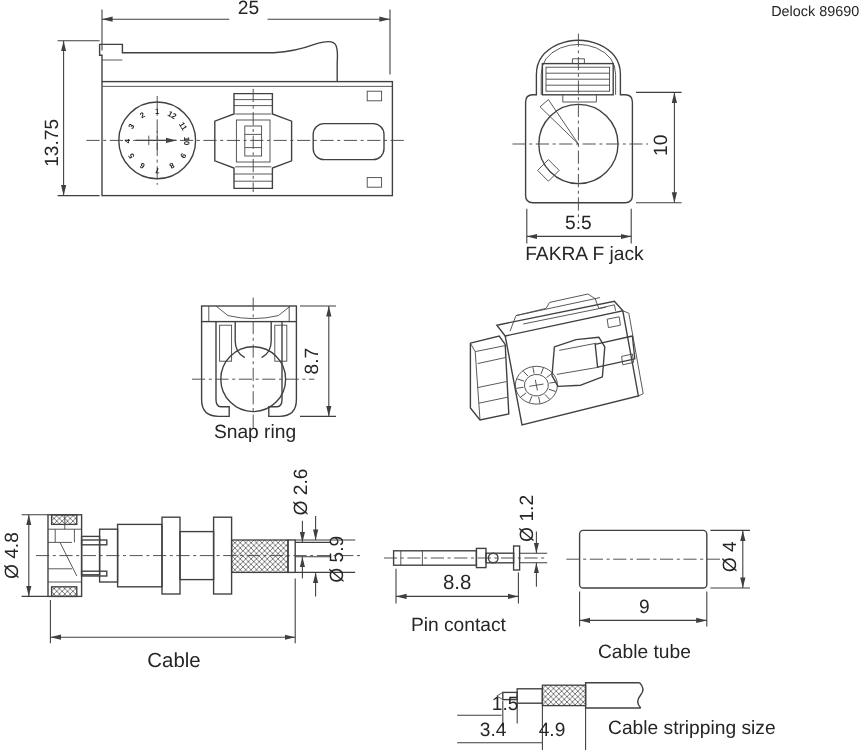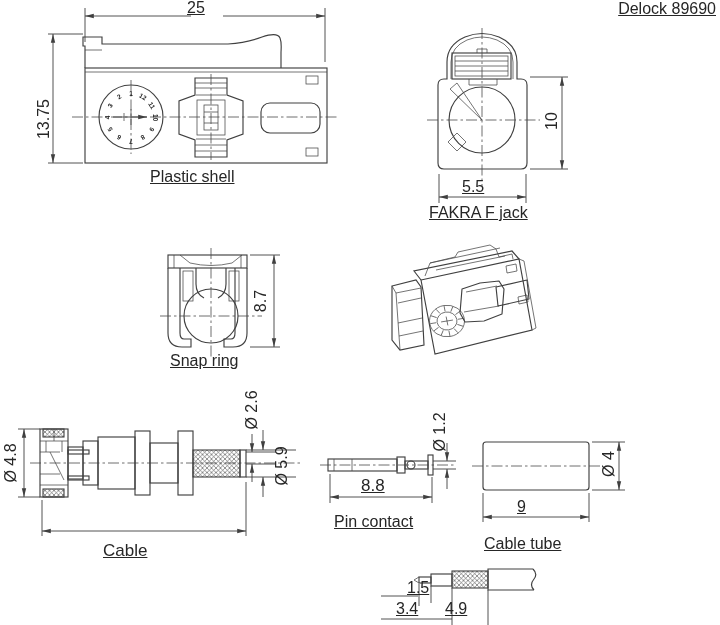--- a/index.html
+++ b/index.html
@@ -1,23 +1,23 @@
 <!DOCTYPE html>
 <html><head>
 <meta charset="utf-8">
 <style>
   html,body{margin:0;padding:0;background:#fff;}
   #stage{position:relative;width:720px;height:625px;background:#fff;overflow:hidden;
          font-family:"Liberation Sans", sans-serif;color:#262626;}
   #stage svg{position:absolute;left:0;top:0;}
   .txt{position:absolute;font-size:16px;line-height:16px;color:#262626;white-space:nowrap;}
-  .ctr{text-align:left;text-decoration:underline;}
+  .ctr{text-align:center;}
   .rot{transform:rotate(-90deg);transform-origin:center center;text-align:center;}
   .lbl{font-size:16px;}
-  .big{font-size:16px;text-decoration:underline;}
+  .big{font-size:12px;}
   .dialnum{position:absolute;width:14px;height:9px;font-size:6.5px;line-height:9px;
            text-align:center;color:#1d1d1d;font-weight:bold;}
   .stroke{stroke:#404040;fill:none;stroke-width:1.15;}
   .t{stroke:#474747;fill:none;stroke-width:0.75;}
   .d{stroke:#3f3f3f;fill:none;stroke-width:0.9;}
   .cl{stroke:#4a4a4a;fill:none;stroke-width:0.8;stroke-dasharray:11 3 2.5 3;}
   .xh{fill:url(#xh);stroke:#404040;stroke-width:1.1;}
 </style>
 </head>
 <body>
@@ -207,21 +207,20 @@
     <path class="stroke" d="M533,569 H488 V590 H534 M533,569 Q538,574 534,579 Q529,585 534,590"></path>
     <path class="d" d="M381,596 H418 M419,584 V606 M431,586 V603"></path>
     <path class="d" d="M381,619 H452 M452,588 V625 M488,590 V625"></path>
   </g>
 </svg>
 
 <div class="txt big" style="left:592px;top:1px;width:124px;text-align:right;">Delock 89690</div>
 
 <div class="txt ctr" style="left:187px;top:0px;width:40px;">25</div>
 <div class="txt rot" style="left:6px;top:111px;width:76px;height:16px;">13.75</div>
-<div class="txt ctr lbl" style="left:150px;top:169px;width:116px;">Plastic shell</div>
 <div style="position:absolute;left:0;top:0;width:0;height:0;">
       <span class="dialnum" style="left: 124px; top: 88.5px; transform: rotate(0deg);">1</span>
       <span class="dialnum" style="left: 112px; top: 91.7154px; transform: rotate(-30deg);">2</span>
       <span class="dialnum" style="left: 103.215px; top: 100.5px; transform: rotate(-60deg);">3</span>
       <span class="dialnum" style="left: 100px; top: 112.5px; transform: rotate(-90deg);">4</span>
       <span class="dialnum" style="left: 103.215px; top: 124.5px; transform: rotate(-120deg);">5</span>
       <span class="dialnum" style="left: 112px; top: 133.285px; transform: rotate(-150deg);">6</span>
       <span class="dialnum" style="left: 124px; top: 136.5px; transform: rotate(-180deg);">7</span>
       <span class="dialnum" style="left: 136px; top: 133.285px; transform: rotate(-210deg);">8</span>
       <span class="dialnum" style="left: 144.785px; top: 124.5px; transform: rotate(-240deg);">9</span>
@@ -246,14 +245,15 @@
 <div class="txt ctr" style="left:361px;top:478px;width:40px;font-size:17px;">8.8</div>
 <div class="txt ctr lbl" style="left:334px;top:514px;width:96px;">Pin contact</div>
 
 <div class="txt rot" style="left:591px;top:456px;width:36px;height:16px;">Ø 4</div>
 <div class="txt ctr" style="left:517px;top:499px;width:40px;">9</div>
 <div class="txt ctr lbl" style="left:484px;top:536px;width:106px;">Cable tube</div>
 
 <div class="txt ctr" style="left:383px;top:580px;width:28px;margin-left:24px;">1.5</div>
 <div class="txt ctr" style="left:396px;top:601px;width:30px;">3.4</div>
 <div class="txt ctr" style="left:445px;top:601px;width:30px;">4.9</div>
+<div class="txt ctr lbl" style="left:499px;top:600px;width:155px;">Cable stripping size</div>
 
 </div>
 
 </body></html>

